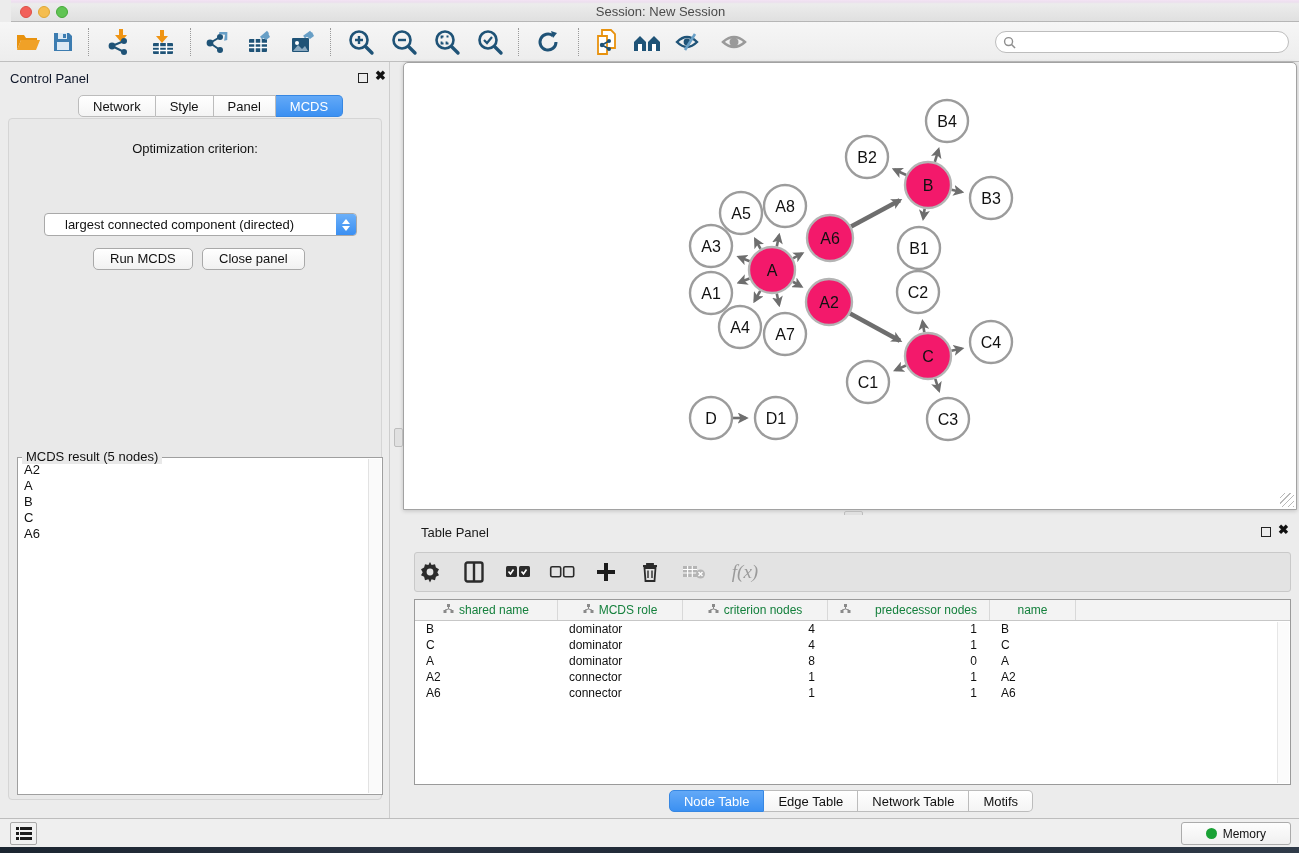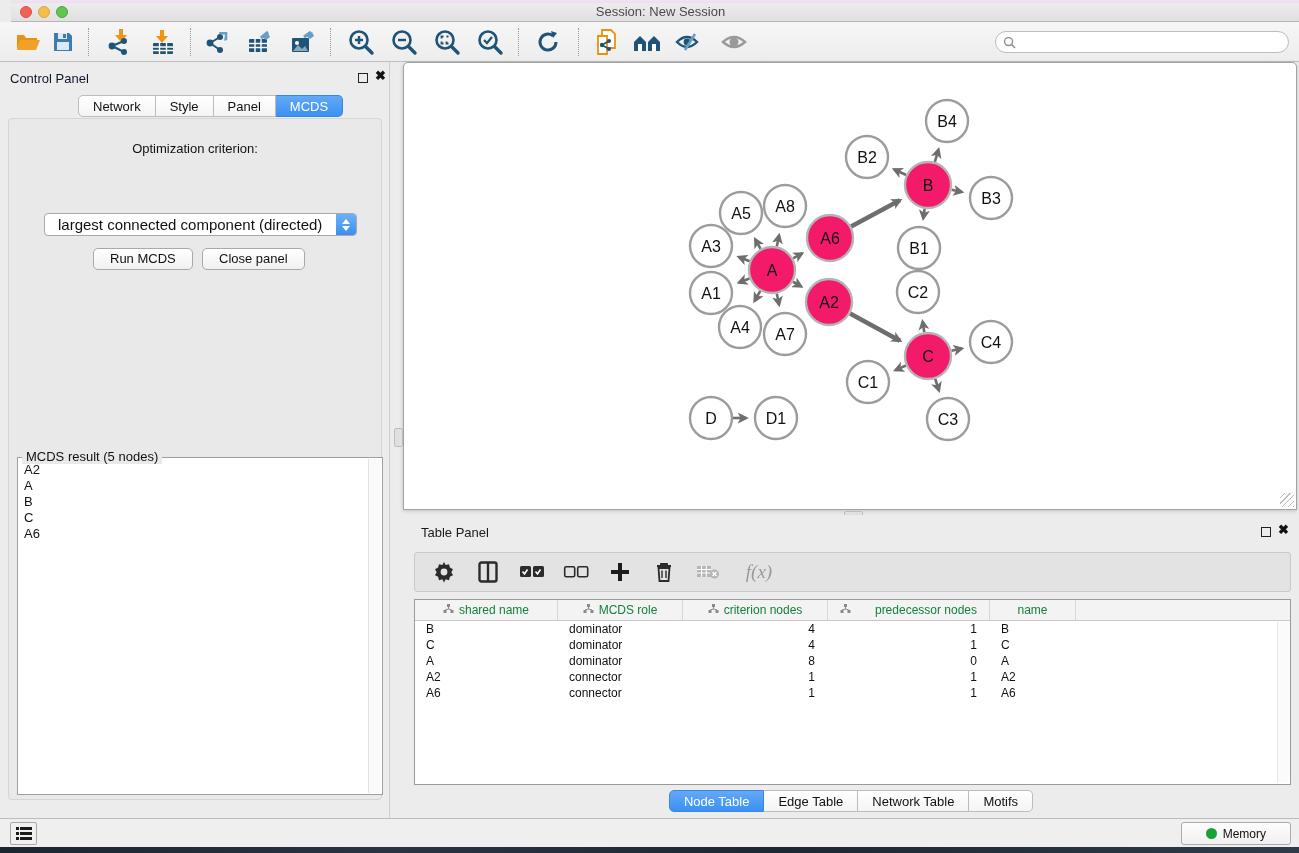--- a/index.html
+++ b/index.html
@@ -34,21 +34,21 @@
   .seg { display:flex;justify-content:center; }
   .seg .s { height:22px; line-height:21px; font-size:13px; color:#111; background:linear-gradient(#ffffff,#f4f4f4);
     border:1px solid #bcbcbc; border-left:none; padding:0 14px; text-align:center; }
   .seg .s:first-child { border-left:1px solid #bcbcbc; border-radius:5px 0 0 5px; }
   .seg .s:last-child { border-radius:0 5px 5px 0; }
   .seg .s.active { background:linear-gradient(#63a9f7,#3b90f2); color:#fff; border-color:#3787e2; }
   .cp-inner { left:8px; top:56px; width:374px; height:682px; background:#e9e9e9; border:1px solid #d5d5d5; border-radius:4px; }
   .opt-label { width:100%; text-align:center; top:22px; font-size:13px; color:#111; }
   .dropdown { left:35px; top:94px; width:313px; height:23px; background:#fff; border:1px solid #a9a9a9; border-radius:4px;
     display:flex; align-items:center; }
-  .dropdown .dd-text { font-size:15px; color:#111; padding-left:13px; flex:1; white-space:nowrap; }
+  .dropdown .dd-text { font-size:13px; color:#111; padding-left:20px; flex:1; white-space:nowrap; }
   .dd-stepper { width:20px; height:21px; background:linear-gradient(#6cb0f9,#3a8ff2); border-radius:0 3px 3px 0;
     display:flex; flex-direction:column; align-items:center; justify-content:center; gap:2px; }
   .dd-stepper .up { width:0; height:0; border-left:4px solid transparent; border-right:4px solid transparent; border-bottom:5px solid #fff; }
   .dd-stepper .dn { width:0; height:0; border-left:4px solid transparent; border-right:4px solid transparent; border-top:5px solid #fff; }
   .pbtn { height:22px; background:linear-gradient(#ffffff,#f1f1f1); border:1px solid #a9a9a9; border-radius:5px;
     font-size:13px; color:#111; text-align:center; line-height:20px; padding:0 16px; }
   .fieldset { left:17px; top:395px; width:366px; height:338px; border:1px solid #9f9f9f; background:#fff; }
   .fieldset .legend { position:absolute; top:-9px; left:4px; background:#e9e9e9; padding:0 4px; font-size:13px; color:#111; }
   .list-scroll { position:absolute; right:1px; top:1px; bottom:1px; width:13px; background:#fafafa; border-left:1px solid #e2e2e2; }
   .list-items { position:absolute; left:6px; top:4px; font-size:13px; color:#111; line-height:16px; }
@@ -63,21 +63,21 @@
   .net-canvas { position:absolute; left:0; top:26px; width:892px; height:420px; background:#fff; }
   .grip { right:2px; bottom:2px; width:14px; height:14px;
     background:repeating-linear-gradient(135deg, transparent 0 3px, #b9b9b9 3px 4px); }
   .divider-handle-v { left:394px; top:428px; width:9px; height:19px; background:#e0e0e0; border:1px solid #bdbdbd; border-radius:2px; }
   .divider-handle-h { left:844px; top:511px; width:19px; height:8px; background:#e0e0e0; border:1px solid #bdbdbd; border-radius:2px; }
 
   
   .table-panel { left:403px; top:515px; width:896px; height:303px; background:#ececec; }
   .tp-title { left:18px; top:10px; font-size:13px; color:#1a1a1a; }
   .tp-toolbar { left:11px; top:37px; width:877px; height:40px; background:#e3e3e3; border:1px solid #c9c9c9; border-radius:3px;
-    display:flex; align-items:center; gap:18px; padding-left:16px; }
+    display:flex; align-items:center; gap:18px; padding-left:2px; }
   .tp-toolbar .ticon { display:flex; align-items:center; justify-content:center; width:26px; height:26px; }
   .fx { font-family:"Liberation Serif", serif; font-style:italic; font-size:19px; color:#9a9a9a; }
   .tbl { left:11px; top:84px; width:877px; height:186px; background:#fff; border:1px solid #9a9a9a; overflow:hidden;}
   .tbl-head { display:flex; height:21px; background:#f3f3f3; border-bottom:1px solid #c7c7c7; }
   .tbl-head .th { display:flex; align-items:center; justify-content:center; gap:5px; font-size:12px; color:#15803d;
     border-right:1px solid #d8d8d8; height:100%; }
   .tbl-row { display:flex; height:16px; }
   .tbl-row .td { font-size:12px; color:#111; line-height:16px; overflow:hidden; white-space:nowrap; }
   .td.left { text-align:left; padding-left:11px; }
   .td.right { text-align:right; padding-right:13px; }

